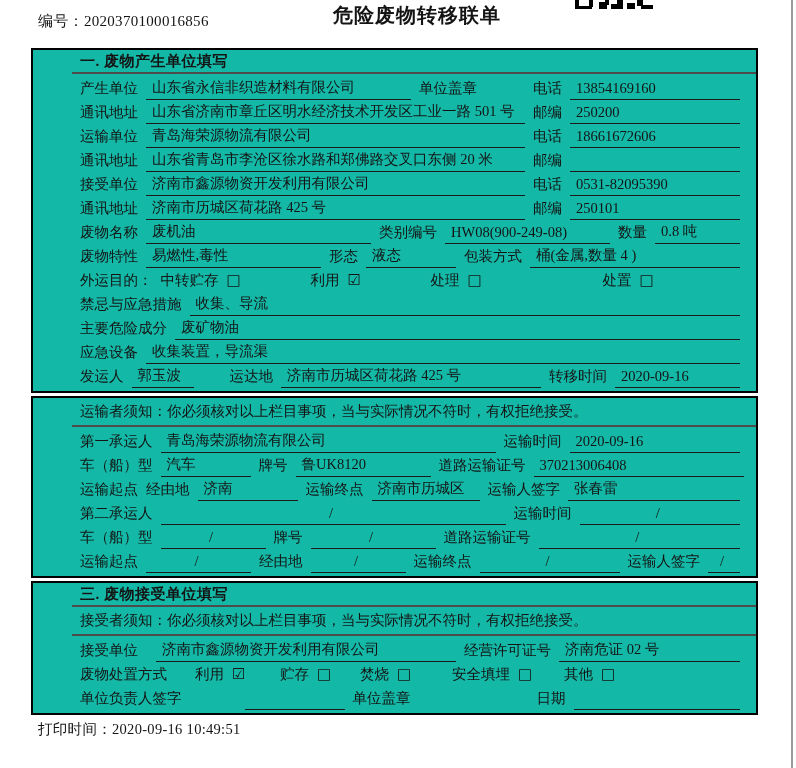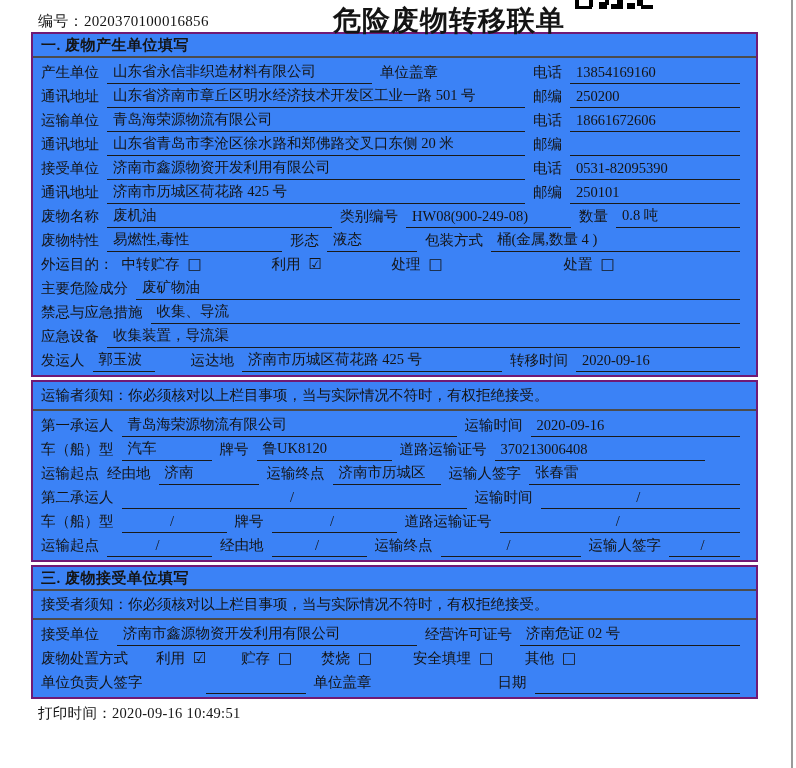--- a/index.html
+++ b/index.html
@@ -1,27 +1,27 @@
 <!DOCTYPE html>
 <html><head>
 <meta charset="utf-8">
 <style>
   html,body{margin:0;padding:0;}
   body{
     width:796px;height:768px;position:relative;background:#fff;color:#141414;
     font-family:"Liberation Serif","DejaVu Serif",serif;
     font-size:14.5px;overflow:hidden;
   }
-  .hdr{position:relative;height:32px;border-radius:17px;}
+  .hdr{position:relative;height:48px;border-radius:17px;}
   .docno{position:absolute;left:38px;top:12px;font-size:15px;letter-spacing:.3px;}
-  .doc-title{position:absolute;left:333px;top:2px;font-size:28px;font-weight:700;letter-spacing:1px;}
+  .doc-title{position:absolute;left:333px;top:2px;font-size:20px;font-weight:700;letter-spacing:1px;}
   .qr{position:absolute;left:575px;top:0;}
   .edge{position:absolute;left:791px;top:0;width:2px;height:768px;background:#9a9a9a;}
   #sections{margin-left:31px;width:727px;}
-  .sec{border:2px solid #701a75;background:#3b82f6;box-sizing:border-box;}
+  .sec{border:2px solid #000000;background:#14b8a6;box-sizing:border-box;padding-left:39px;}
   .sec + .sec{margin-top:3px;}
   .sec-title{
     font-weight:700;font-size:15px;padding:3px 8px 2px;line-height:17px;
     border-bottom:2px solid #4c4c4c;letter-spacing:.5px;
   }
   .notice{padding:5px 8px;line-height:17px;border-bottom:2px solid #4c4c4c;}
   .rows{padding:2px 0 3px;}
   .row{display:flex;align-items:flex-end;height:24px;padding:0 8px;box-sizing:border-box;}
   .lbl{white-space:nowrap;margin-right:8px;padding-bottom:2px;flex:0 0 auto;}
   .val{
@@ -130,26 +130,26 @@
           <span class="chk" style="width: 172px;">
             <span>处理</span>
             <span class="box">□</span>
           </span>
           <span class="chk">
             <span>处置</span>
             <span class="box">□</span>
           </span>
         </div>
         <div class="row">
+          <span class="lbl">禁忌与应急措施</span>
+          <span class="val" style="flex: 1 1 0%;">收集、导流</span>
+        </div>
+        <div class="row">
           <span class="lbl">主要危险成分</span>
           <span class="val" style="flex: 1 1 0%;">废矿物油</span>
-        </div>
-        <div class="row">
-          <span class="lbl">禁忌与应急措施</span>
-          <span class="val" style="flex: 1 1 0%;">收集、导流</span>
         </div>
         <div class="row">
           <span class="lbl">应急设备</span>
           <span class="val" style="flex: 1 1 0%;">收集装置，导流渠</span>
         </div>
         <div class="row">
           <span class="lbl">发运人</span>
           <span class="val" style="width: 62px;">郭玉波</span>
           <span class="sp" style="width: 28px;"></span>
           <span class="lbl">运达地</span>

